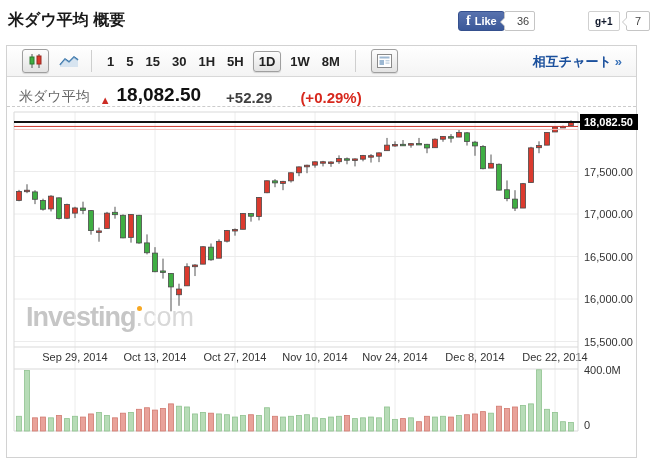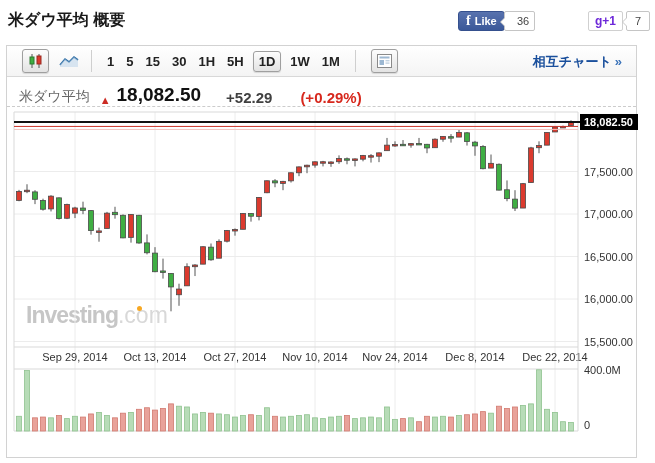--- a/index.html
+++ b/index.html
@@ -11,21 +11,21 @@
   .page-title { position:absolute; left:8px; top:10px; font-size:16px; font-weight:bold; color:#1a1a1a; }
   .fb-like { position:absolute; left:458px; top:11px; height:20px; padding:0 7px; background:linear-gradient(#5872ae,#3b5899);
     border:1px solid #35508e; border-radius:3px; color:#fff; font-size:11px; font-weight:bold; display:flex; align-items:center; gap:4px; cursor:pointer;}
   .fb-f { font-family:"Liberation Serif", serif; font-size:14px; font-weight:bold; }
   .count-bubble { position:absolute; top:11px; height:20px; min-width:24px; padding:0 5px; background:#fff; border:1px solid #c5c5c5;
     border-radius:2px; color:#444; font-size:11px; display:flex; align-items:center; justify-content:center; }
   .count-bubble::before { content:""; position:absolute; left:-5px; top:6px; border:4px solid transparent; border-right-color:#c5c5c5; border-left:0;}
   .count-bubble::after { content:""; position:absolute; left:-4px; top:6px; border:4px solid transparent; border-right-color:#fff; border-left:0;}
   .fb-count { left:504px;padding-left:12px; }
   .gplus-btn { position:absolute; left:588px; top:11px; height:20px; padding:0 6px; background:#fff; border:1px solid #d0d0d0;
-    border-radius:2px; display:flex; align-items:center; cursor:pointer; font-size:12px; font-weight:bold; color:#6d28d9; }
+    border-radius:2px; display:flex; align-items:center; cursor:pointer; font-size:10px; font-weight:bold; color:#0f172a; }
   .gplus-count { left:626px; }
 
   
   .widget { position:absolute; left:6px; top:45px; width:631px; height:413px; border:1px solid #d2d2d2; background:#fff; }
 
   
   .toolbar { position:absolute; left:0; top:0; width:100%; height:31px; border-bottom:1px solid #d8d8d8;
     background:linear-gradient(#ffffff,#f4f4f4); display:flex; align-items:center; }
   .tool-btn { width:27px; height:24px; margin-left:6px; display:flex; align-items:center; justify-content:center;
     background:transparent; border:1px solid transparent; border-radius:3px; cursor:pointer; }
@@ -41,21 +41,21 @@
   
   .quote-row { position:absolute; left:0; top:32px; width:100%; height:29px; border-bottom:1px dashed #cccccc;
     display:flex; align-items:flex-end; padding-left:12px; background:#fff; }
   .q-name { font-size:14px; color:#666; }
   .q-arrow { color:#cc2b24; font-size:11px; margin:0 6px 0 10px; }
   .q-last { font-size:19px; font-weight:bold; color:#111; }
   .q-chg { font-size:15px; font-weight:bold; color:#404040; margin-left:25px; }
   .q-pct { font-size:15px; font-weight:bold; color:#d7281d; margin-left:28px; }
 
   
-  .watermark { position:absolute; left:26px; top:302px; font-size:23px; font-weight:bold; letter-spacing:-1px; color:#c6c6c6; z-index:1; }
+  .watermark { position:absolute; left:26px; top:302px; font-size:27px; font-weight:bold; letter-spacing:-1px; color:#c6c6c6; z-index:1; }
   .watermark .light { font-weight:normal; color:#d8d8d8; letter-spacing:0; }
   .wm-dot { position:absolute; left:137px; top:306px; width:5px; height:5px; border-radius:50%; background:#f7a823; z-index:2; }
   #chart-svg { position:absolute; left:0; top:0; z-index:3; pointer-events:none; }
 </style>
 </head>
 <body>
 
 <div class="page">
 
   <h1 class="page-title">米ダウ平均 概要</h1>
@@ -90,21 +90,21 @@
       </div>
       <div class="sep"></div>
       <span class="tf">1</span>
       <span class="tf">5</span>
       <span class="tf">15</span>
       <span class="tf">30</span>
       <span class="tf">1H</span>
       <span class="tf">5H</span>
       <span class="tf selected">1D</span>
       <span class="tf">1W</span>
-      <span class="tf">1M</span>
+      <span class="tf">8M</span>
       <div class="sep"></div>
       <div class="tool-btn selected">
         <svg width="15" height="14" viewBox="0 0 15 14">
           <rect x="0.5" y="0.5" width="14" height="13" fill="#fff" stroke="#8a8a8a"></rect>
           <rect x="2.5" y="2.5" width="10" height="2" fill="#9db8d2"></rect>
           <rect x="2.5" y="6" width="4.5" height="5" fill="#9db8d2"></rect>
           <rect x="8.5" y="6" width="4" height="1.4" fill="#c3d2e0"></rect>
           <rect x="8.5" y="8.4" width="4" height="1.4" fill="#c3d2e0"></rect>
         </svg>
       </div>

